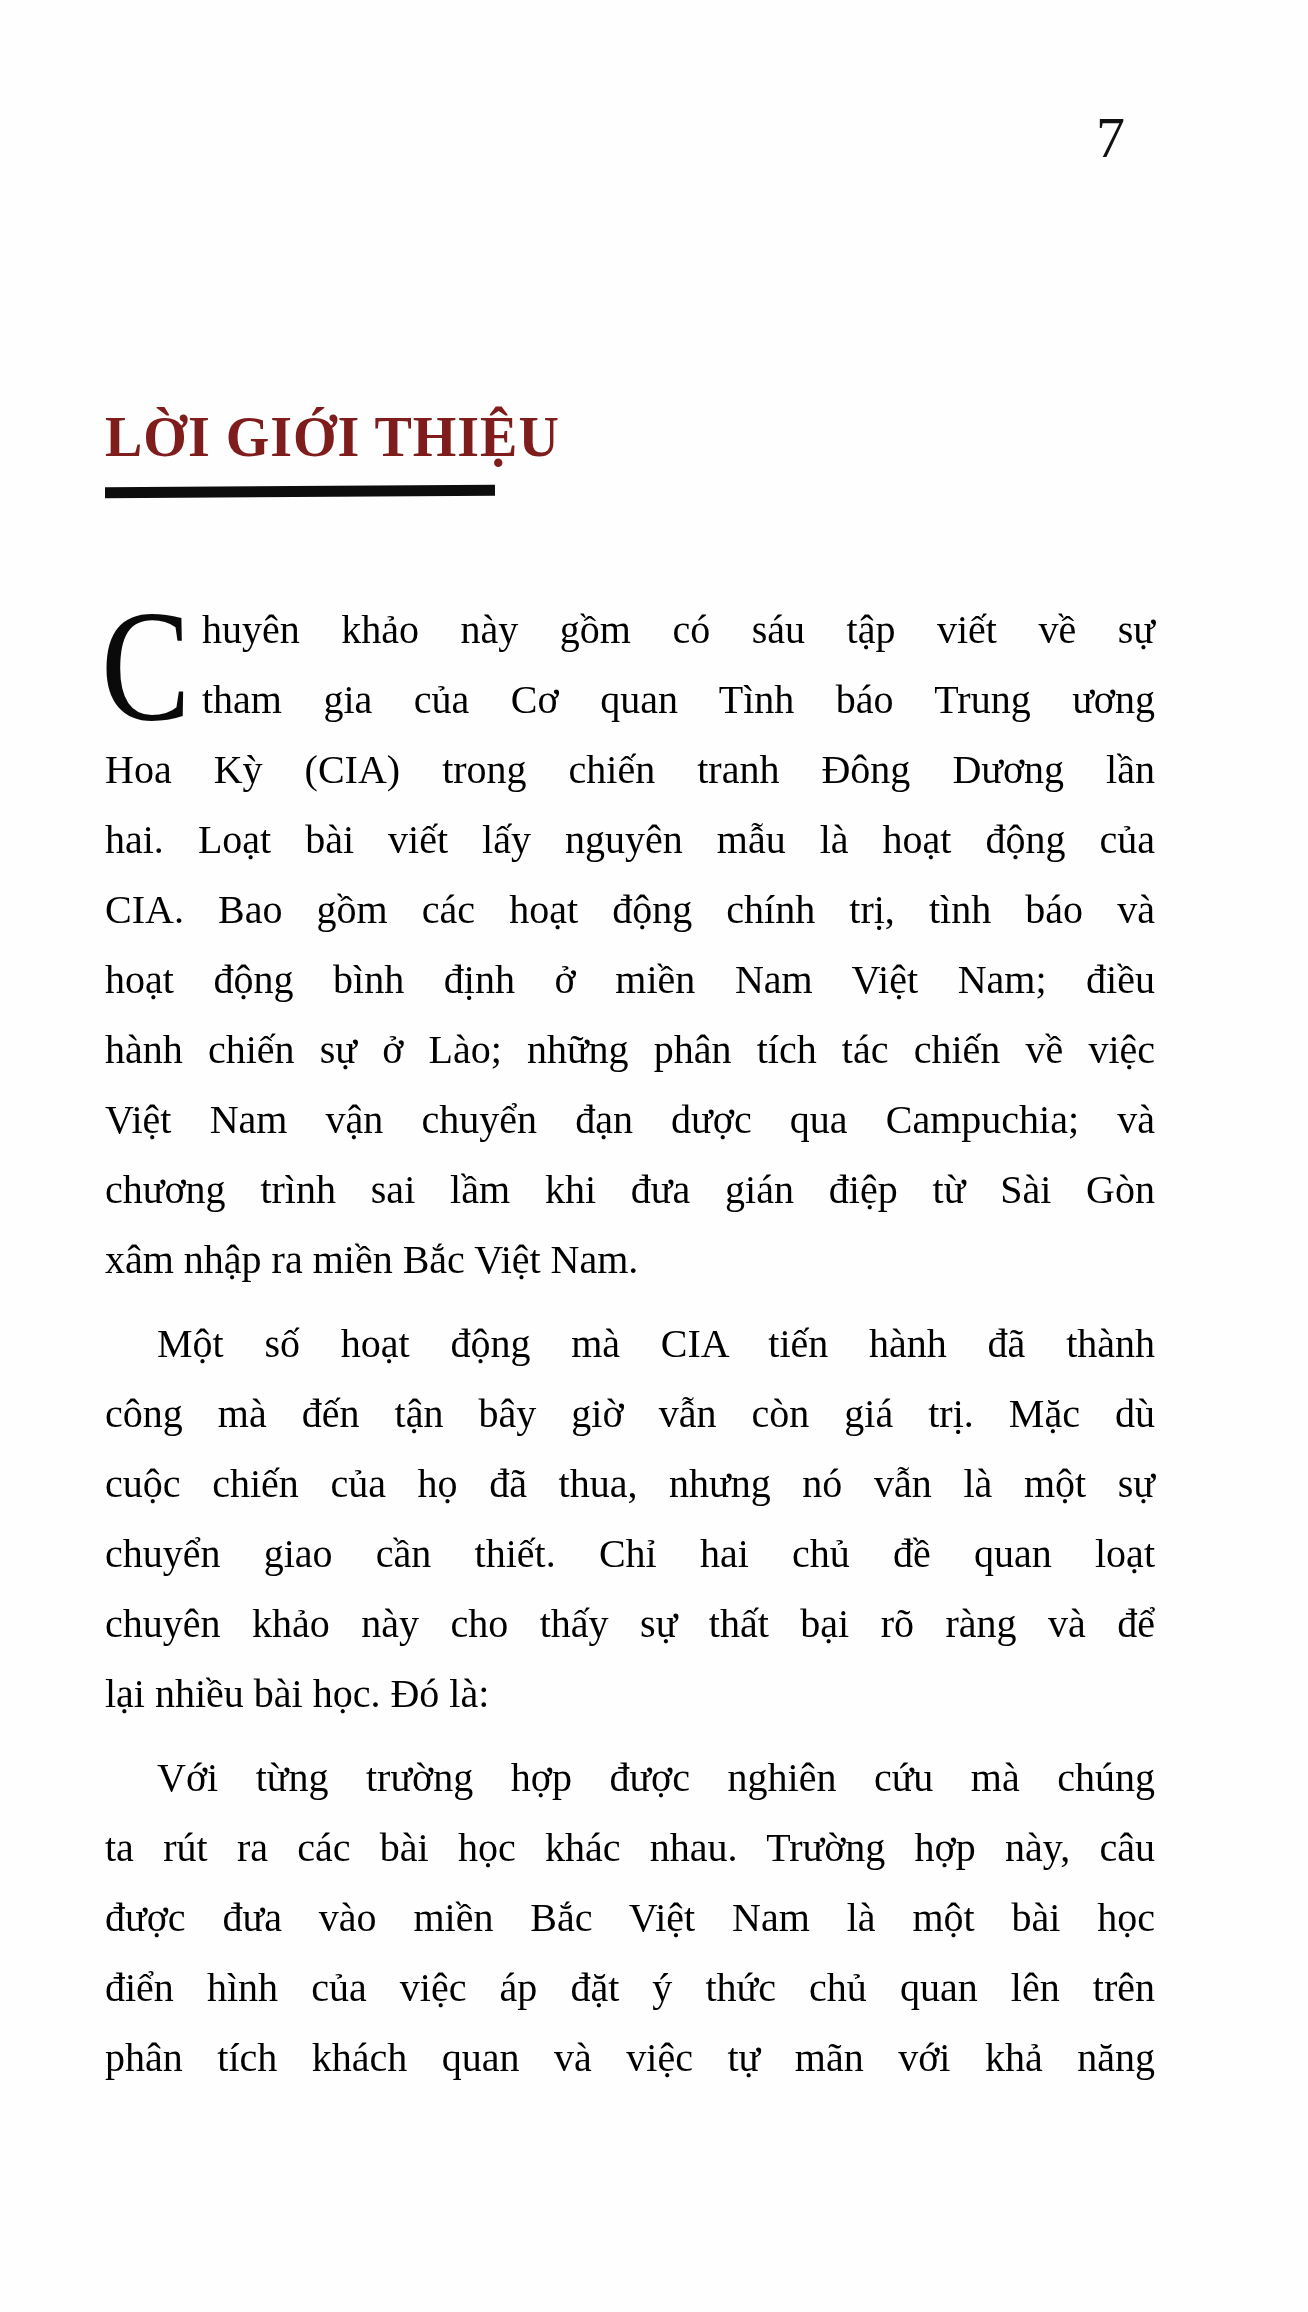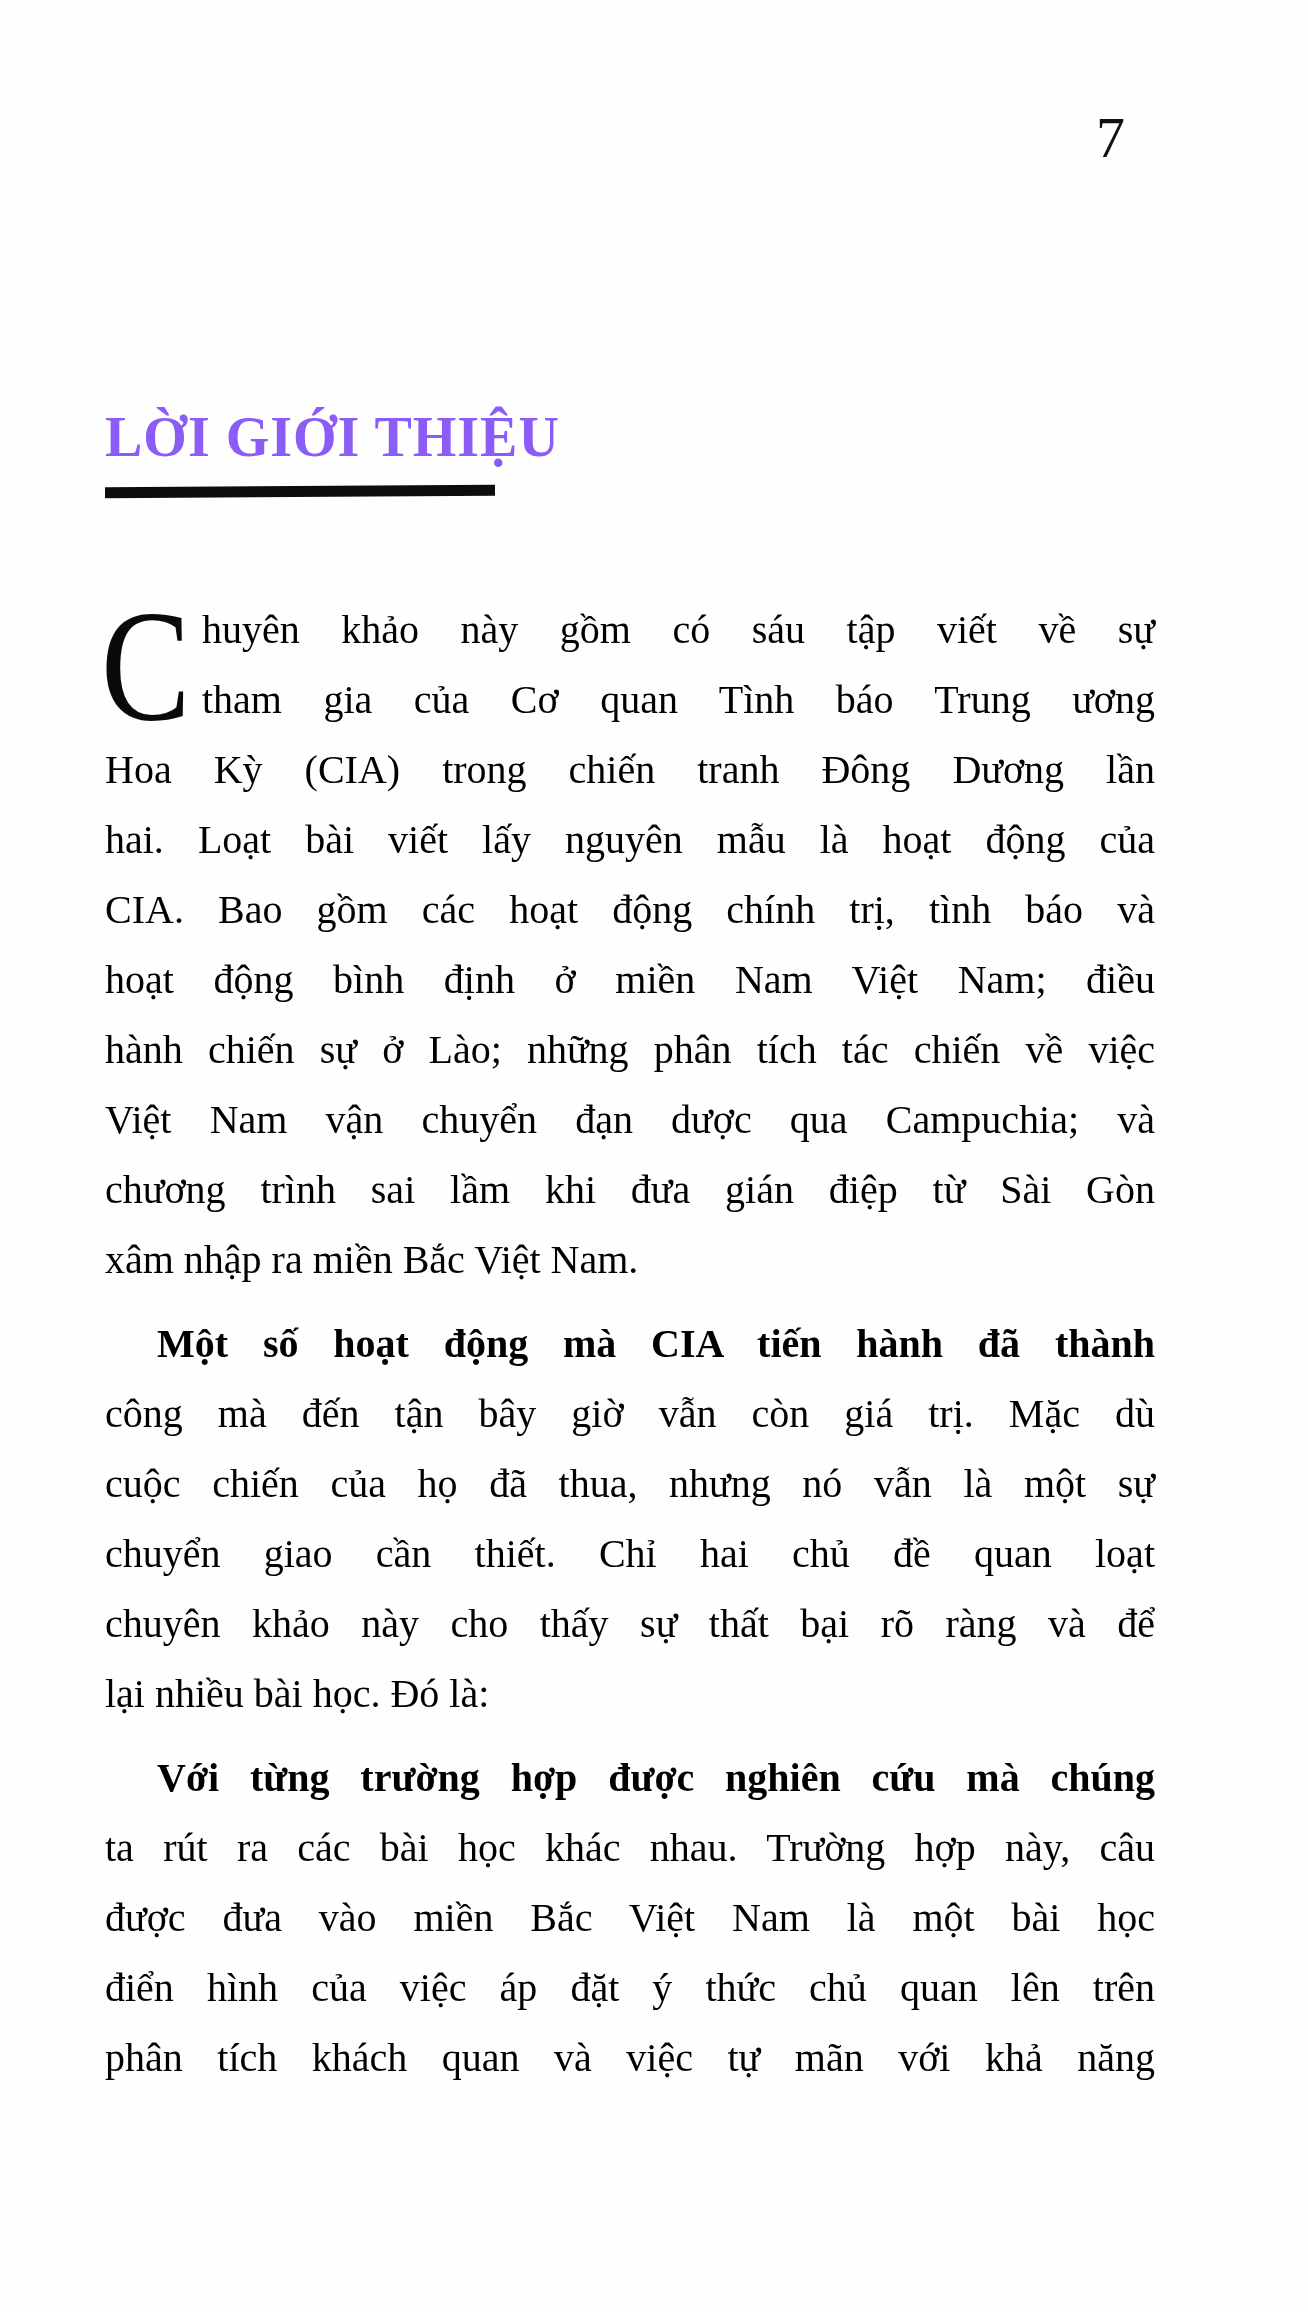--- a/index.html
+++ b/index.html
@@ -30,21 +30,21 @@
     top: 400px;
     width: 400px;
   }
   .heading {
     margin: 0;
     font-size: 56px;
     line-height: 74px;
     font-weight: bold;
     letter-spacing: 1px;
     white-space: nowrap;
-    color: #8b5cf6;
+    color: #7f1d1d;
   }
   .heading-rule {
     width: 390px;
     height: 11px;
     margin-top: 12px;
     background: #0d0d0d;
     transform: rotate(-0.4deg);
   }
   .content {
     position: absolute;
@@ -70,21 +70,21 @@
   }
   .line {
     font-size: 40px;
     line-height: 70px;
     text-align: justify;
     text-align-last: justify;
     white-space: normal;
     color: #000000;
   }
   .line.cap-indent { padding-left: 97px; }
-  .line.p-indent { text-indent: 52px; font-weight: bold; }
+  .line.p-indent { text-indent: 52px; }
   .line.last-line {
     text-align-last: left;
   }
 </style>
 </head>
 <body>
 
 <div class="page">
 
   <div class="pagenum">7</div>

